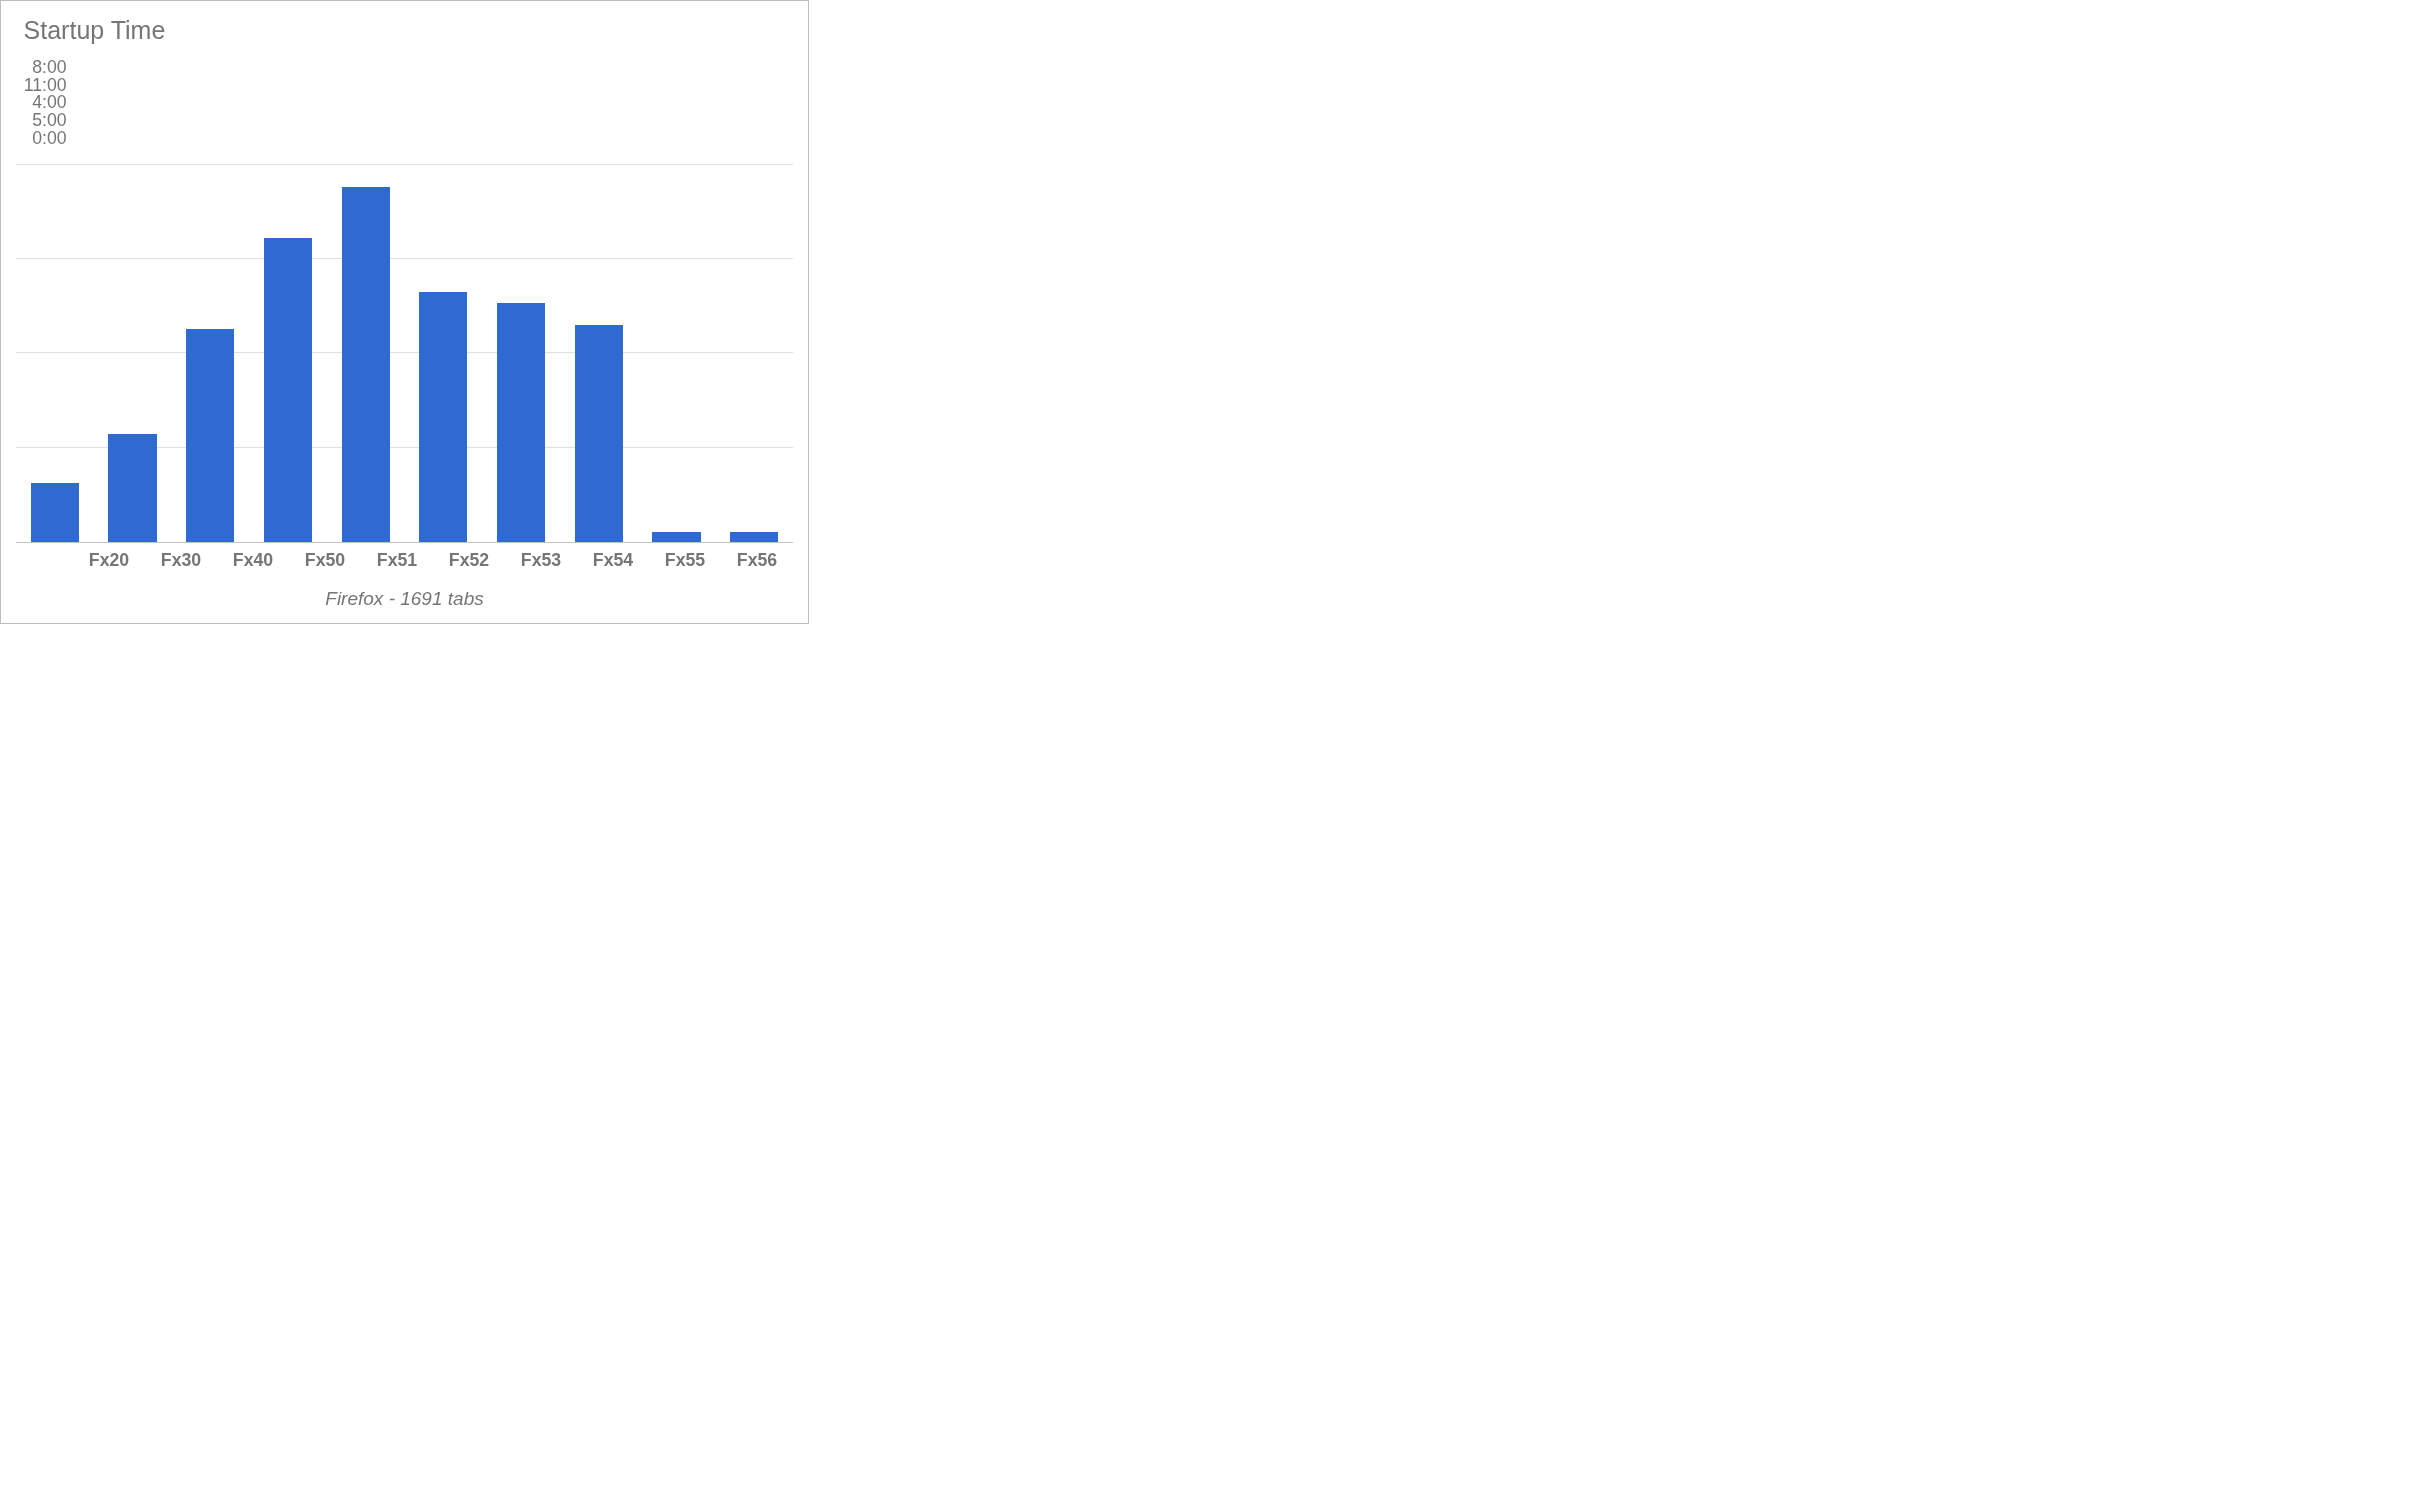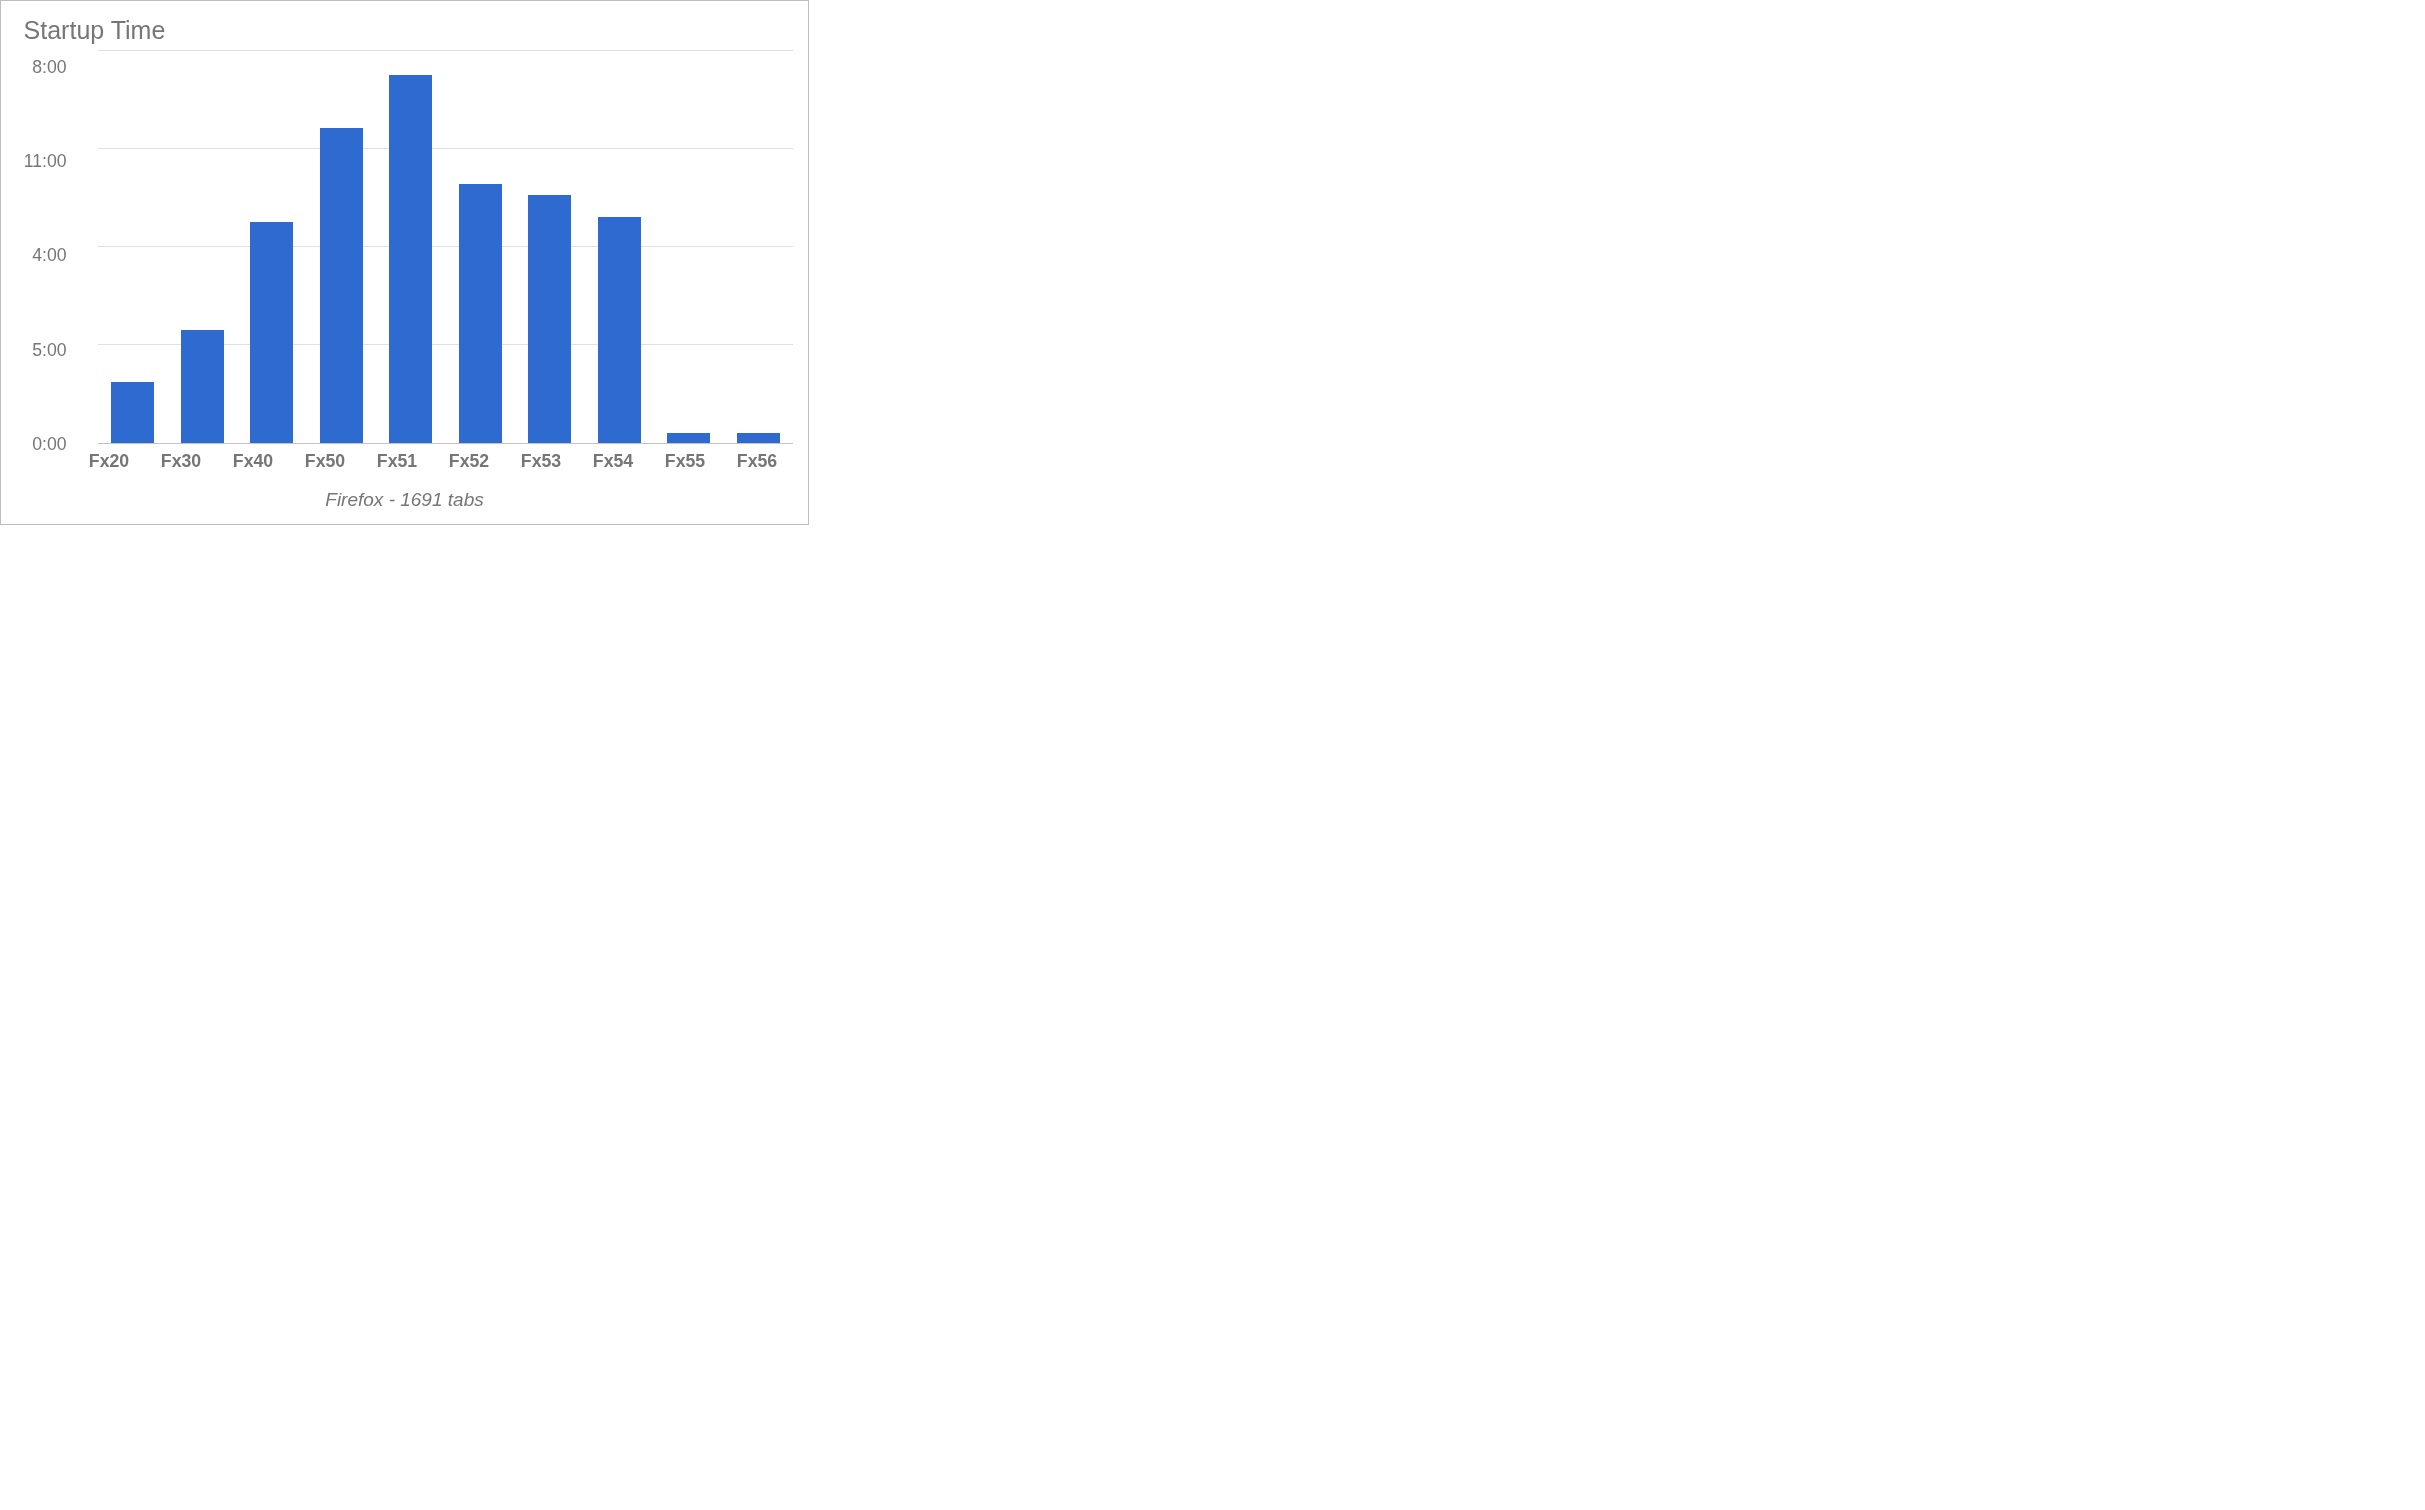--- a/index.html
+++ b/index.html
@@ -5,37 +5,38 @@
   html, body {
     margin: 0;
     padding: 0;
     font-family: Arial, Helvetica, sans-serif;
     background: #fff;
     width: 100%;
     height: 100%;
   }
   .chart-frame {
     width: 809px;
-    height: 525px;
+    height: 624px;
     border: 1.3px solid #bdbdbd;
     box-sizing: border-box;
     margin: 0;
     padding: 15px 15px 7.6px 15px;
     display: flex;
     flex-direction: column;
   }
   .chart-title {
     font-size: 25px;
     color: #767676;
     margin: 0 0 5px 7.6px;
     font-weight: 400;
   }
   .plot-row {
     flex: 1 1 auto;
     display: flex;
+    flex-direction: column;
     min-height: 0;
     gap: 25px;
   }
   .y-axis-col {
     width: 57px;
     display: flex;
     flex-direction: column;
     justify-content: space-between;
     align-items: flex-end;
     padding-right: 6.3px;

